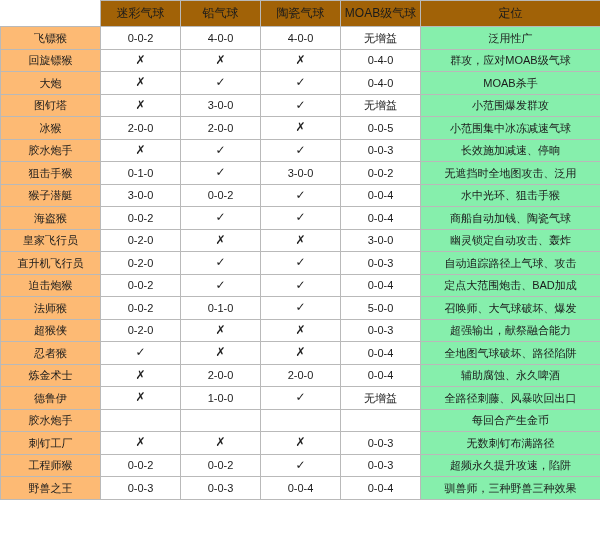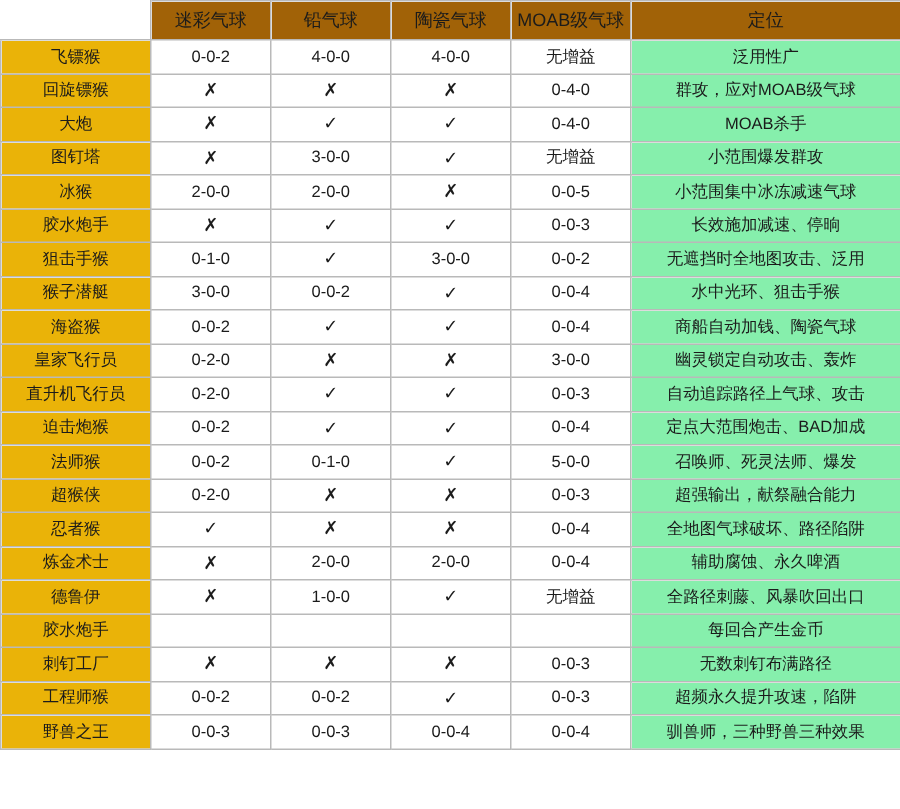--- a/index.html
+++ b/index.html
@@ -45,21 +45,21 @@
     font-size: 12px;
     height: 25px;
   }
   tr.header-row th.corner {
     background: #ffffff;
     border-top: 1px solid #ffffff;
     border-left: 1px solid #ffffff;
   }
   
   td.name-cell {
-    background: #eab308;
+    background: #fdba74;
     font-size: 12px;
   }
   td.pos-cell {
     background: #86efac;
     font-size: 11px;
   }
   td.val-cell {
     background: #ffffff;
     font-family: "Liberation Sans", "DejaVu Sans", sans-serif;
   }
@@ -192,21 +192,21 @@
         <td class="val-cell"><span class="mark-check">✓</span></td>
         <td class="val-cell">0-0-4</td>
         <td class="pos-cell">定点大范围炮击、BAD加成</td>
       </tr>
       <tr>
         <td class="name-cell">法师猴</td>
         <td class="val-cell">0-0-2</td>
         <td class="val-cell">0-1-0</td>
         <td class="val-cell"><span class="mark-check">✓</span></td>
         <td class="val-cell">5-0-0</td>
-        <td class="pos-cell">召唤师、死灵法师、爆发</td>
+        <td class="pos-cell">召唤师、大气球破坏、爆发</td>
       </tr>
       <tr>
         <td class="name-cell">超猴侠</td>
         <td class="val-cell">0-2-0</td>
         <td class="val-cell"><span class="mark-x">✗</span></td>
         <td class="val-cell"><span class="mark-x">✗</span></td>
         <td class="val-cell">0-0-3</td>
         <td class="pos-cell">超强输出，献祭融合能力</td>
       </tr>
       <tr>

